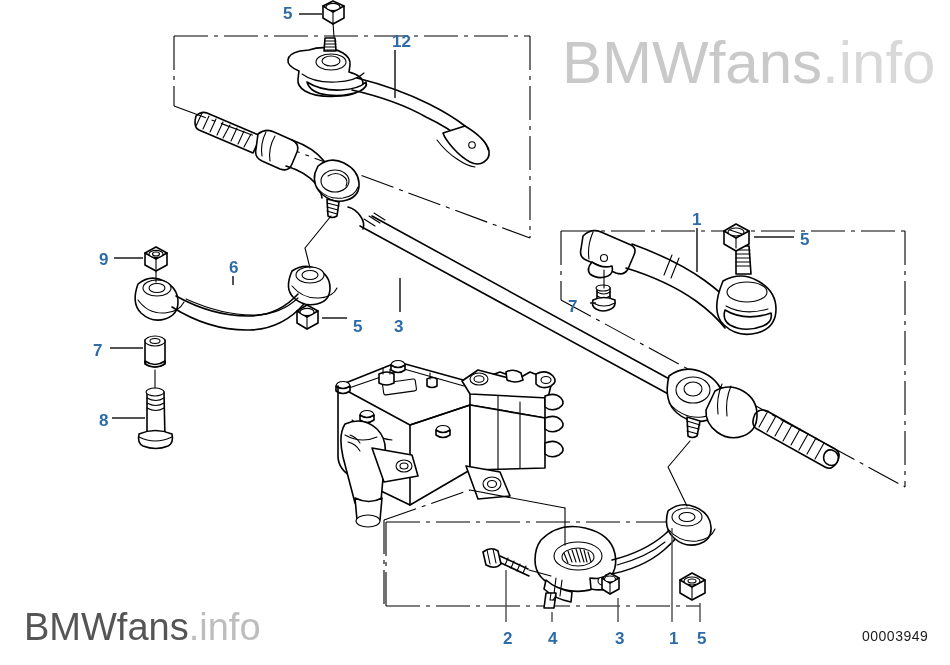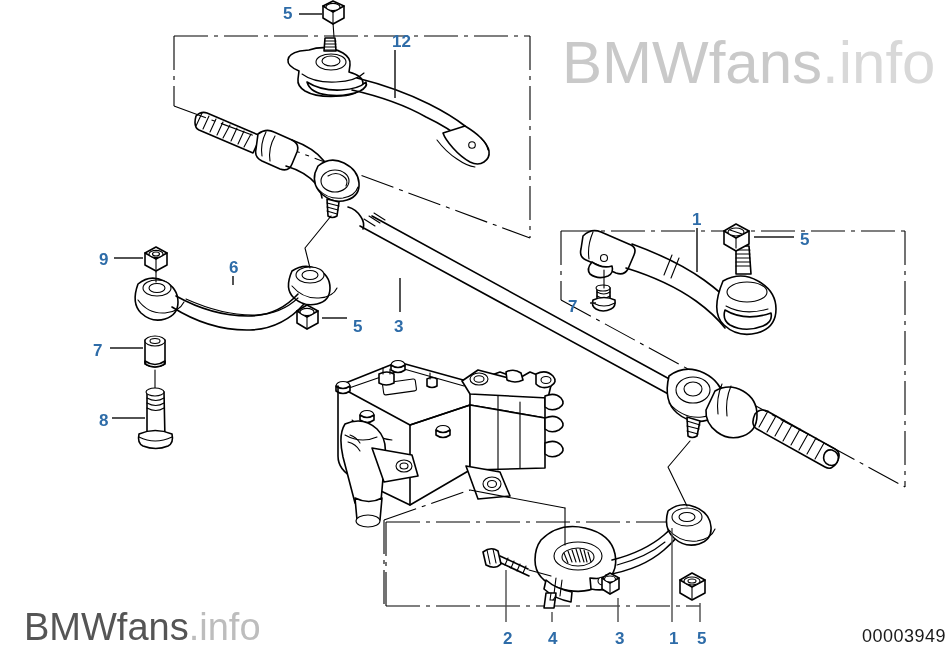--- a/index.html
+++ b/index.html
@@ -60,21 +60,21 @@
     white-space: nowrap;
     user-select: none;
   }
   .wm-small .wm-a { color: #555555; }
   .wm-small .wm-b { color: #bdbdbd; }
   #part-number {
     position: absolute;
     left: 862px;
     top: 630px;
     font-family: "Liberation Sans", sans-serif;
-    font-size: 18px;
+    font-size: 14px;
     line-height: 13px;
     color: #1a1a1a;
     letter-spacing: 0.5px;
     white-space: nowrap;
     user-select: none;
   }
 </style>
 </head>
 <body>
 

